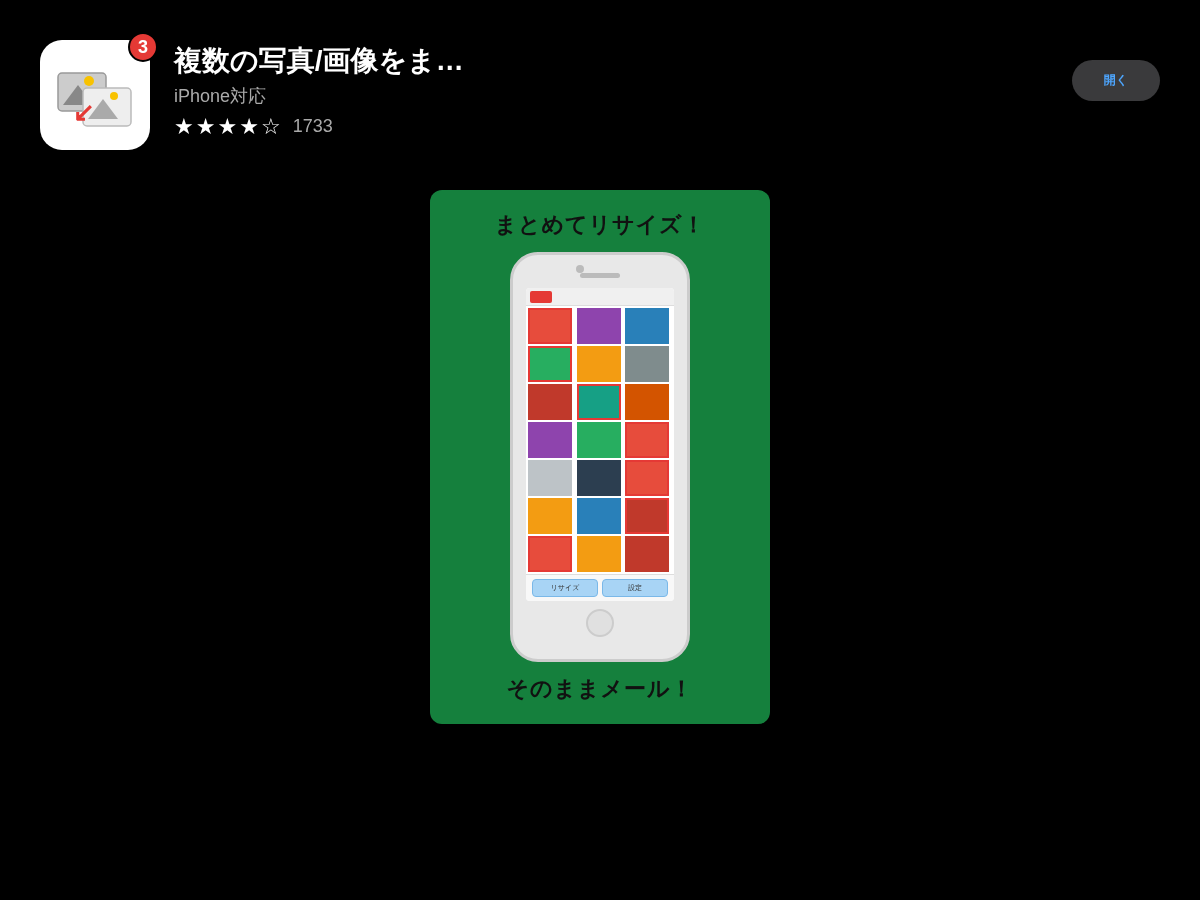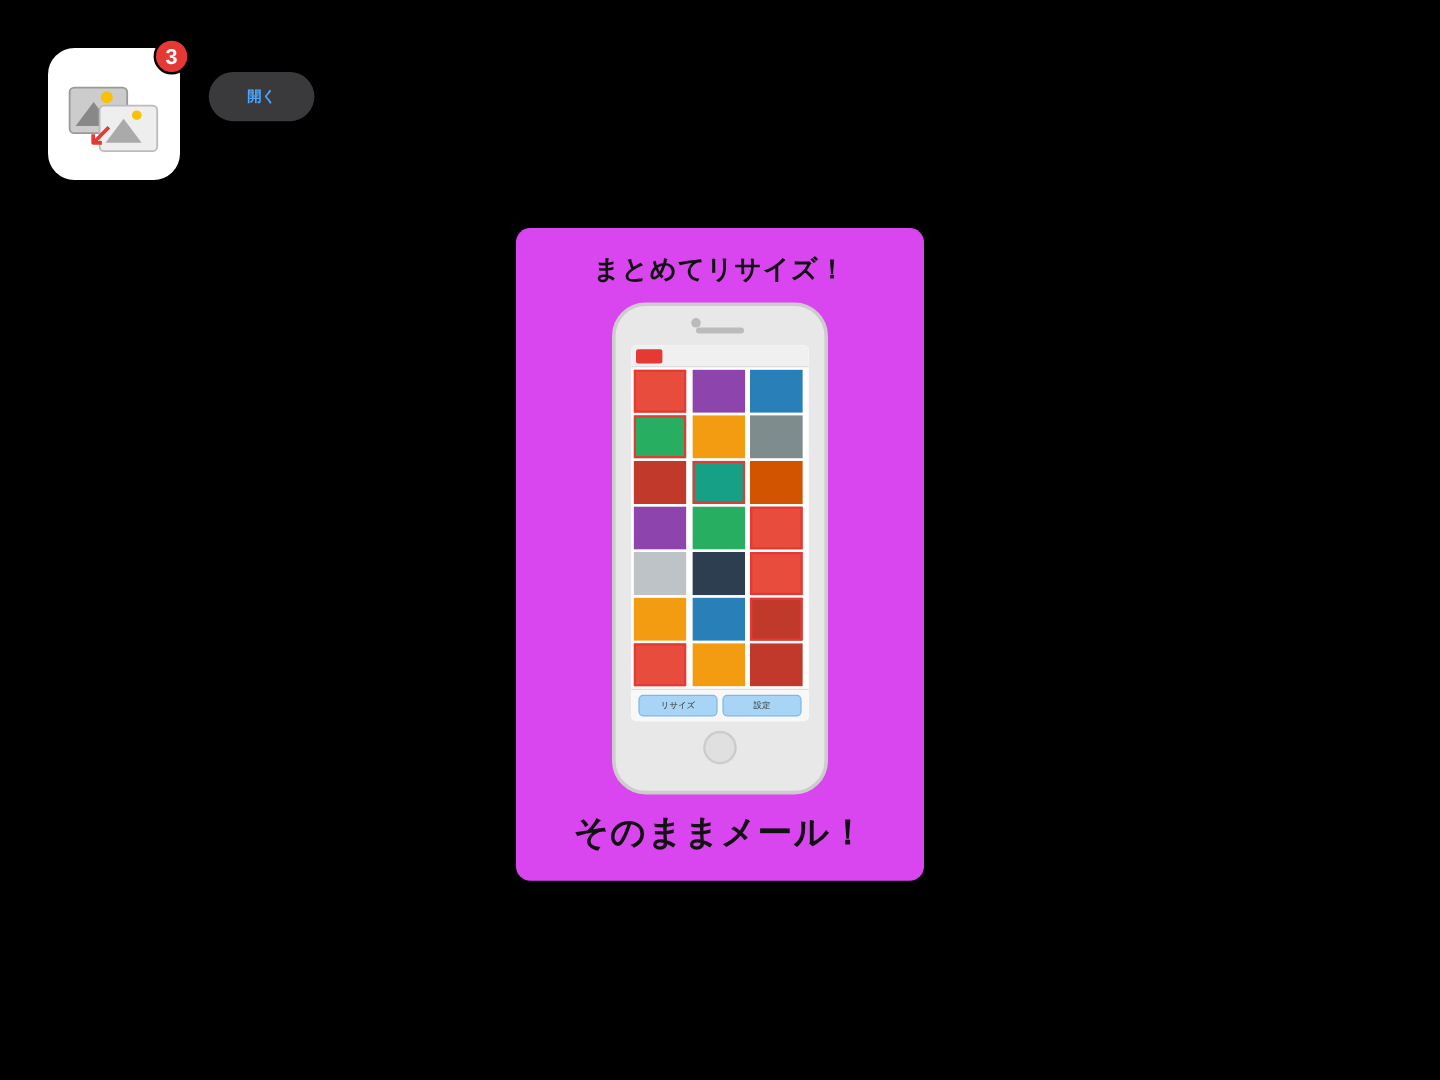--- a/index.html
+++ b/index.html
@@ -113,21 +113,21 @@
       align-self: flex-start;
     }
 
     .screenshot-section {
       display: flex;
       justify-content: center;
       margin-top: 20px;
     }
 
     .screenshot-card {
-      background: #d946ef;
+      background: #15803d;
       border-radius: 12px;
       width: 340px;
       padding: 20px 20px 20px 20px;
       display: flex;
       flex-direction: column;
       align-items: center;
       gap: 12px;
     }
 
     .screenshot-top-text {
@@ -257,21 +257,21 @@
     .phone-home-btn {
       width: 28px;
       height: 28px;
       border-radius: 50%;
       background: #e0e0e0;
       border: 2px solid #ccc;
       margin: 4px auto 0;
     }
 
     .screenshot-bottom-text {
-      font-size: 29px;
+      font-size: 22px;
       font-weight: 700;
       color: #111;
       text-align: center;
       letter-spacing: 1px;
     }
 
     
     .toolbar-top-row {
       display: flex;
       gap: 2px;
@@ -309,20 +309,28 @@
 
         <polygon points="35,66 50,46 65,66" fill="#aaa"></polygon>
         <circle cx="61" cy="43" r="4" fill="#f8c200"></circle>
 
         <text x="20" y="68" font-size="26" fill="#e53935" font-weight="bold">↙</text>
       </svg>
     </div>
     <div class="badge">3</div>
   </div>
 
+  <div class="app-info">
+    <div class="app-title">複数の写真/画像をま…</div>
+    <div class="app-subtitle">iPhone対応</div>
+    <div class="app-rating">
+      <span class="stars">★★★★☆</span>
+      <span class="rating-count">1733</span>
+    </div>
+  </div>
 
   <button class="open-button">開く</button>
 </div>
 
 <div class="screenshot-section">
   <div class="screenshot-card">
 
     <div class="screenshot-top-text">まとめてリサイズ！</div>
 
     <div class="phone-mockup">

